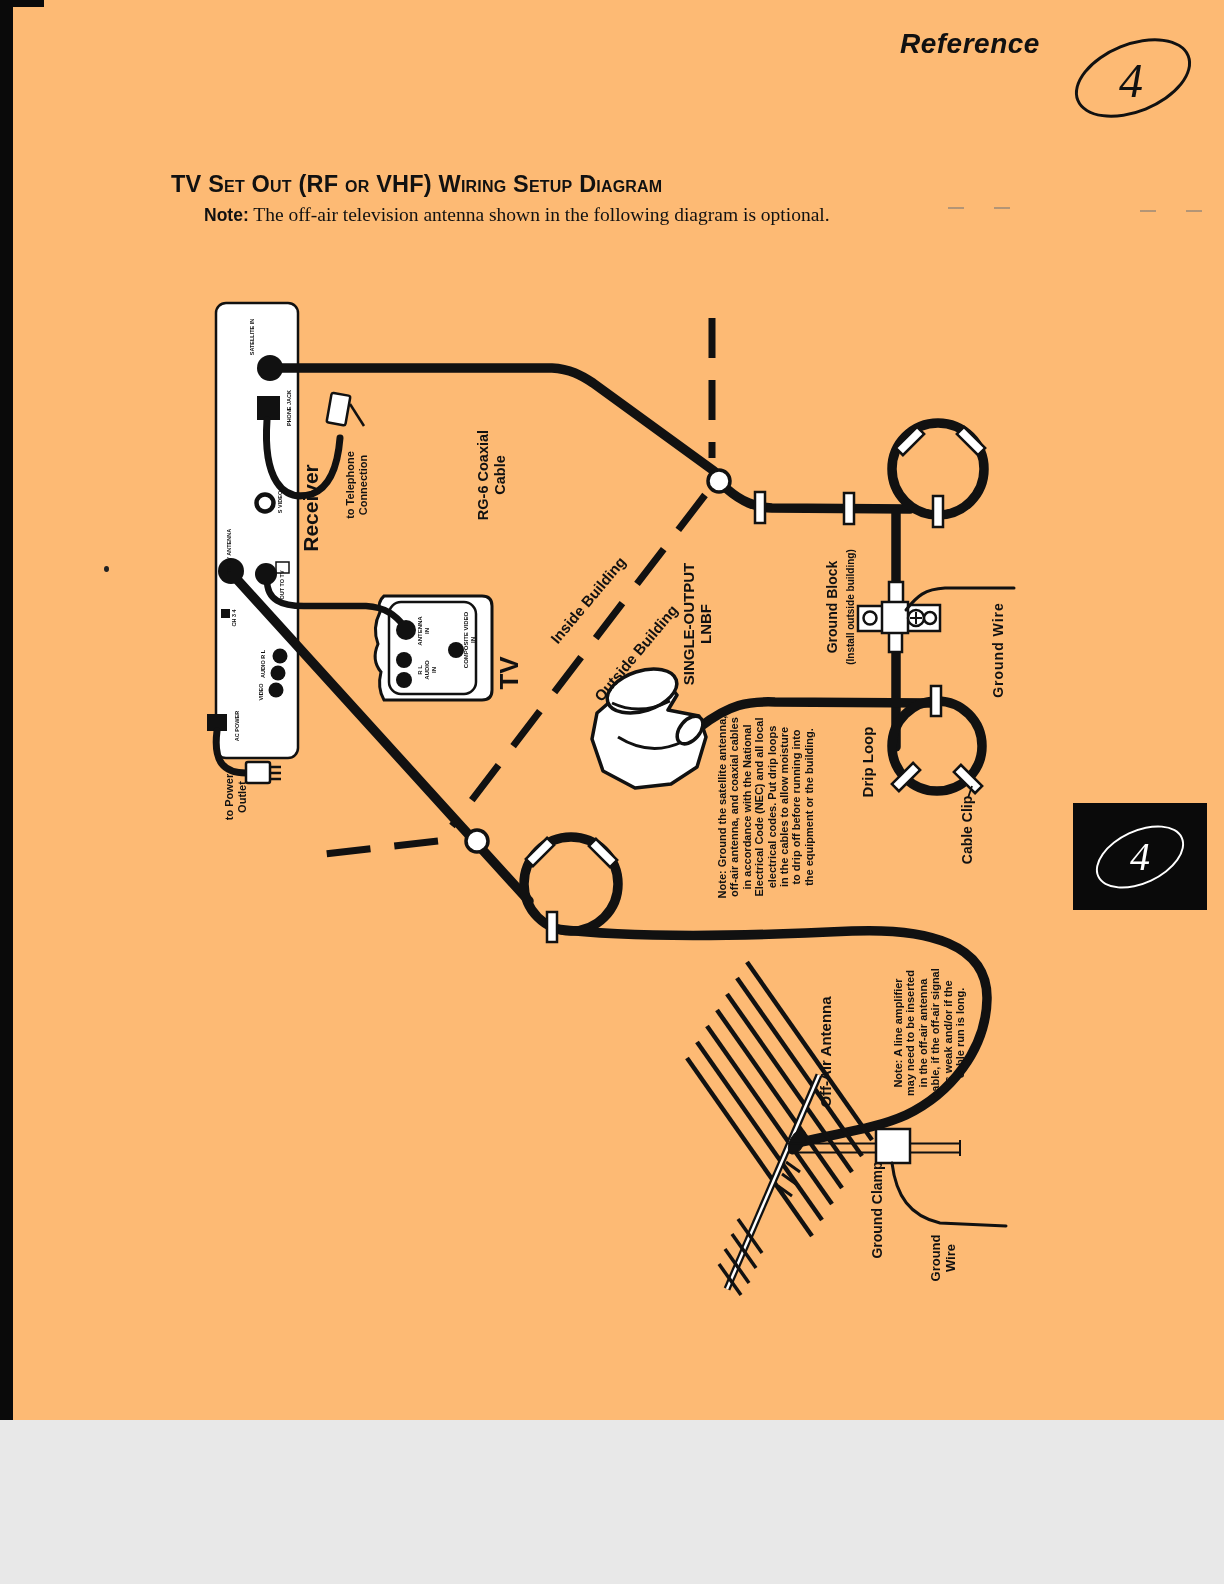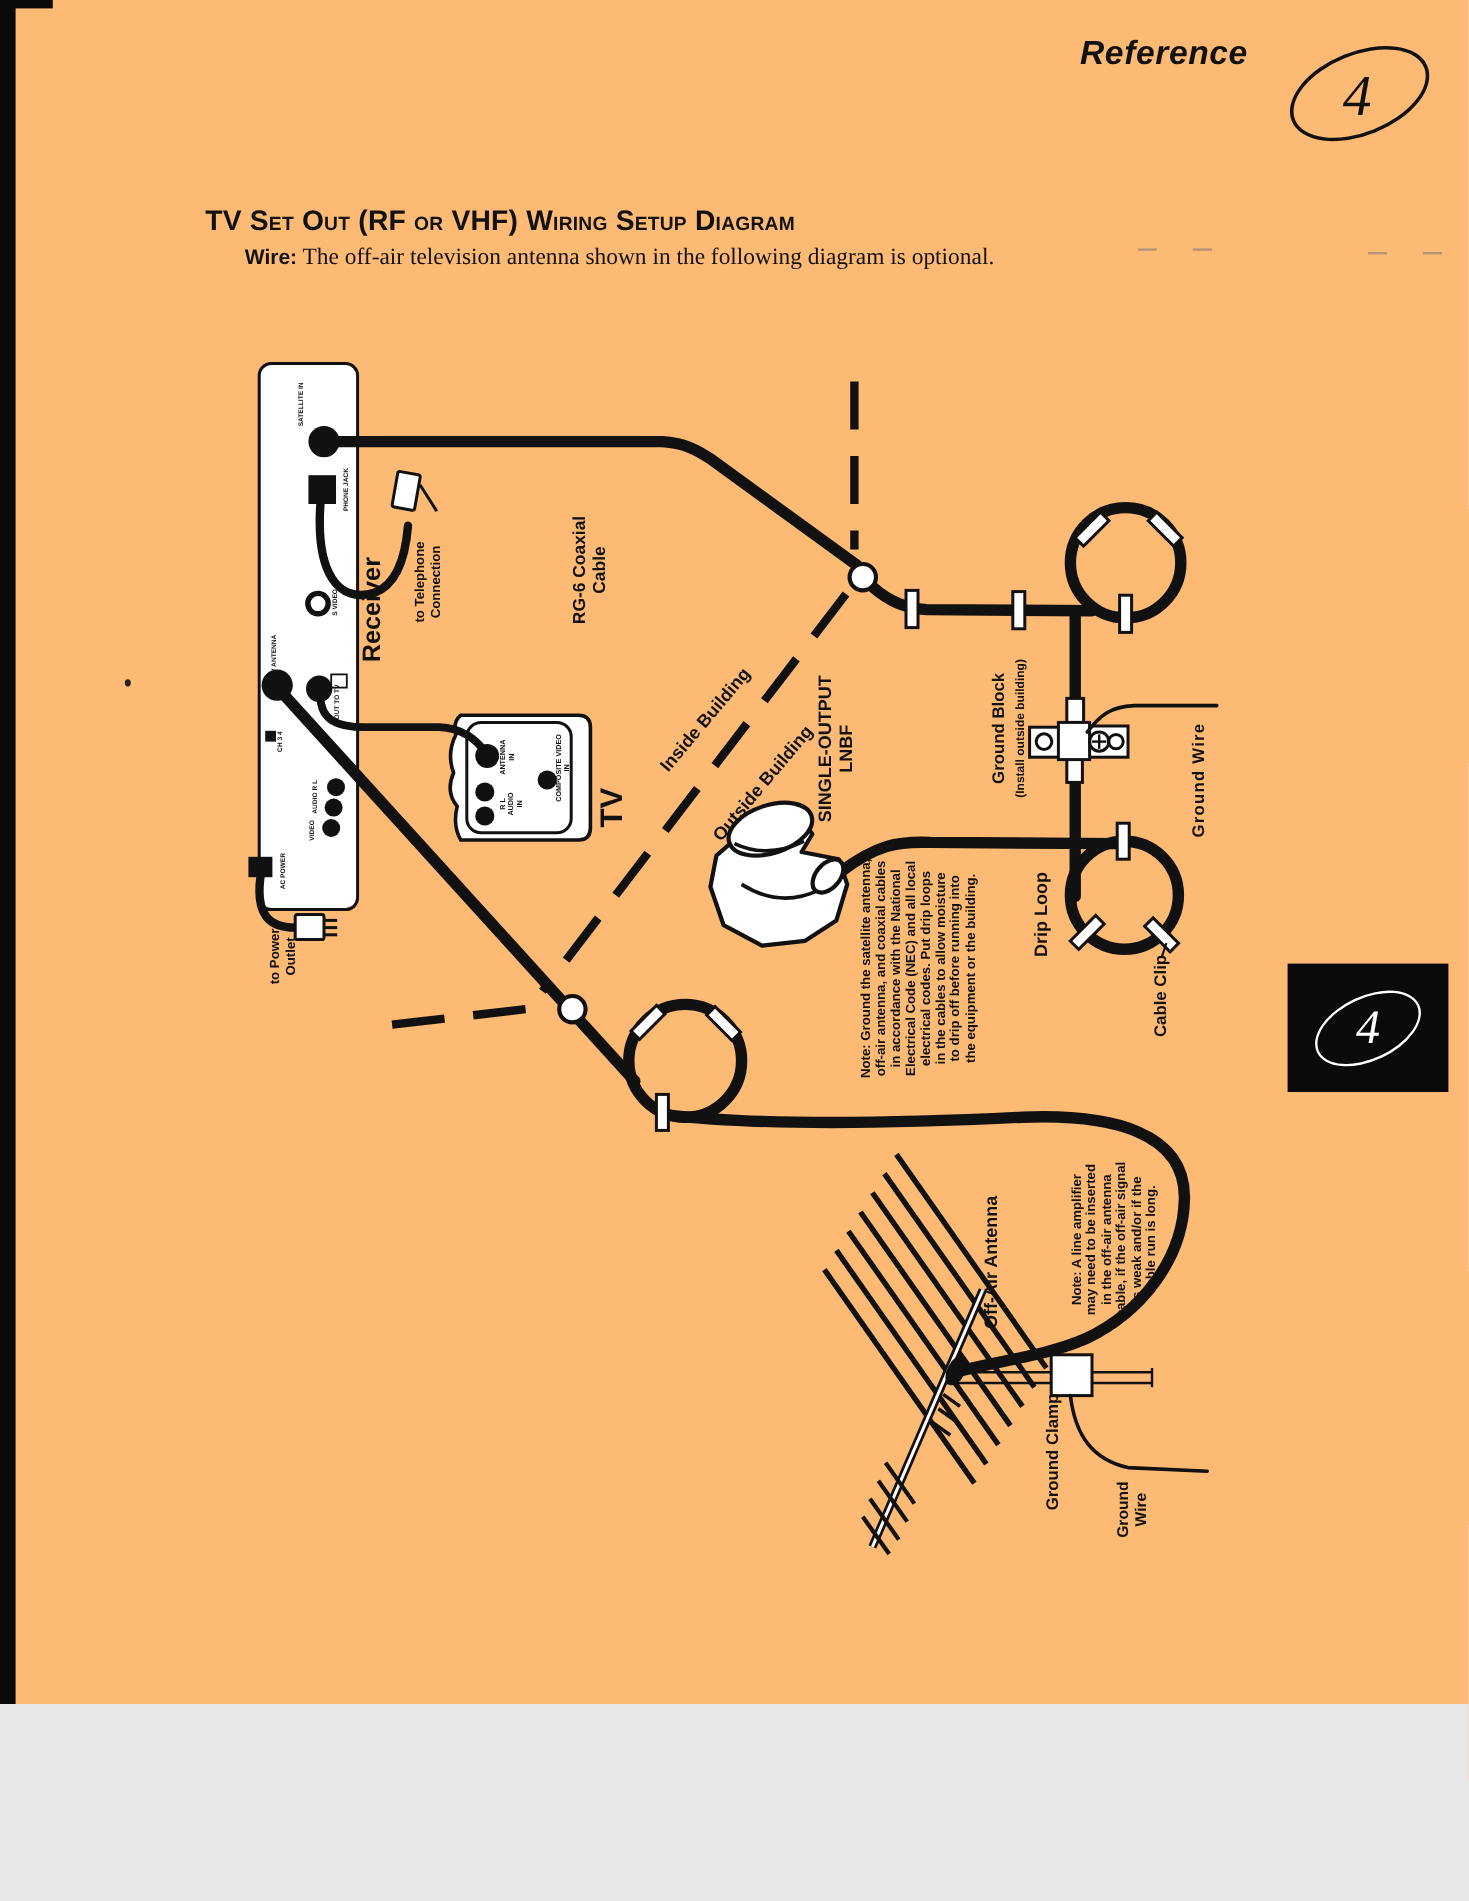--- a/index.html
+++ b/index.html
@@ -72,21 +72,21 @@
 
   <div class="abs edge-strip"></div>
   <div class="abs edge-sliver"></div>
 
   <div class="abs ref-header">Reference</div>
   <div class="abs chapter-oval"></div>
   <div class="abs chapter-num">4</div>
 
   <div class="abs doc-title">TV Set Out (RF or VHF) Wiring Setup Diagram</div>
   <div class="abs doc-note">
-    <b>Wire:</b>
+    <b>Note:</b>
     <span>The off-air television antenna shown in the following diagram is optional.</span>
   </div>
   <div class="abs artifact-dashes" style="left:948px; top:207px; width:92px;"></div>
   <div class="abs artifact-dashes" style="left:1140px; top:210px; width:80px;"></div>
   <div class="abs artifact-dot"></div>
 
   <svg class="abs" style="left:0; top:0;" width="1224" height="1584" viewBox="0 0 1224 1584">
 
     <g>
       <rect class="dev" x="216" y="303" width="82" height="455" rx="10" stroke-width="2.5"></rect>

